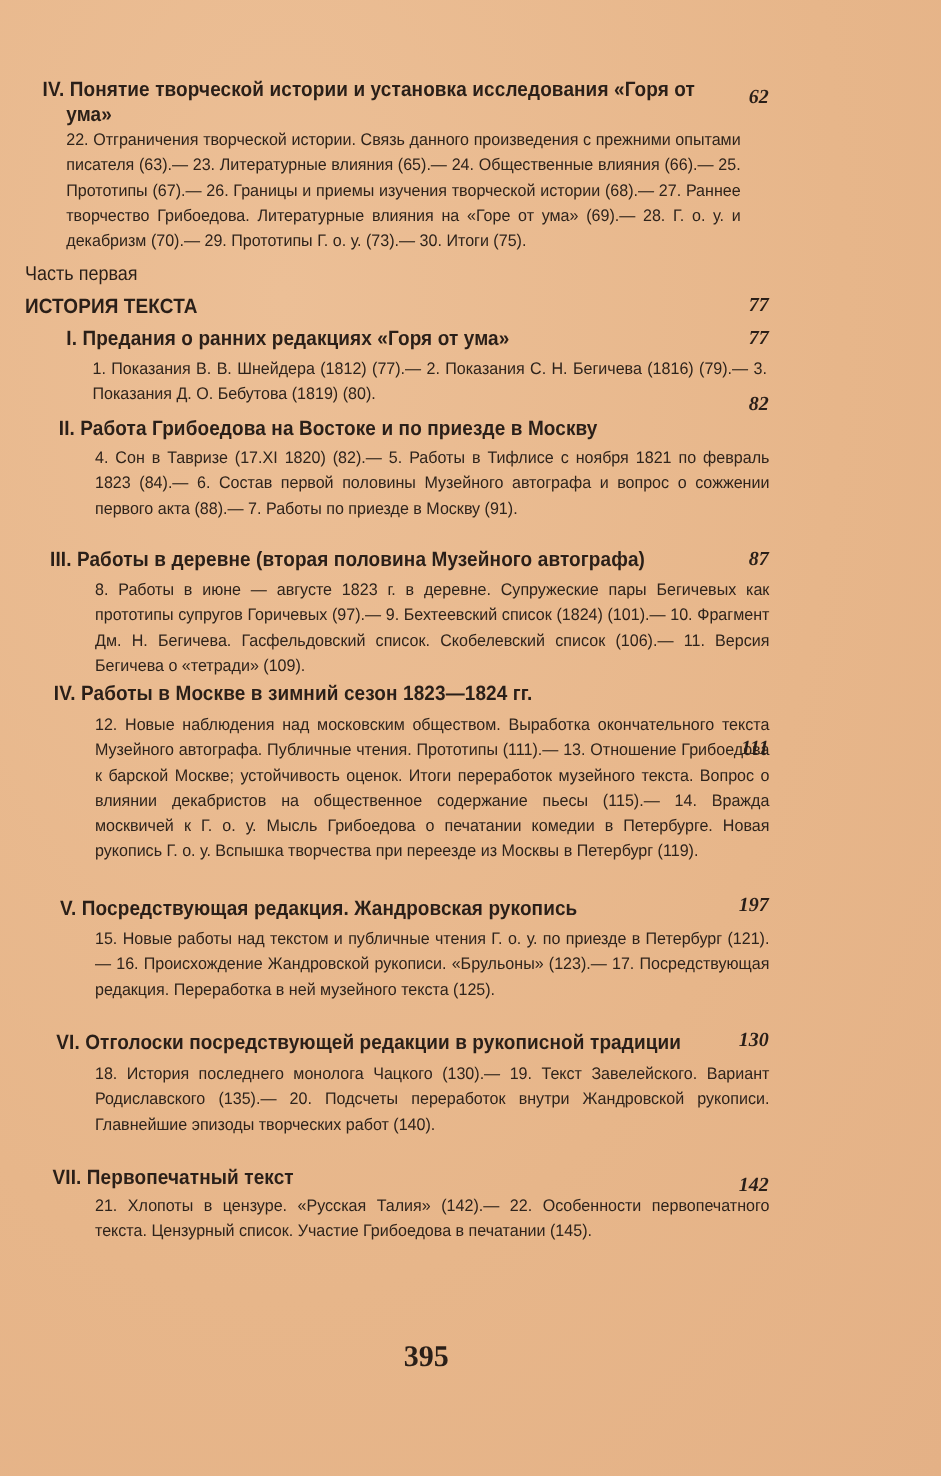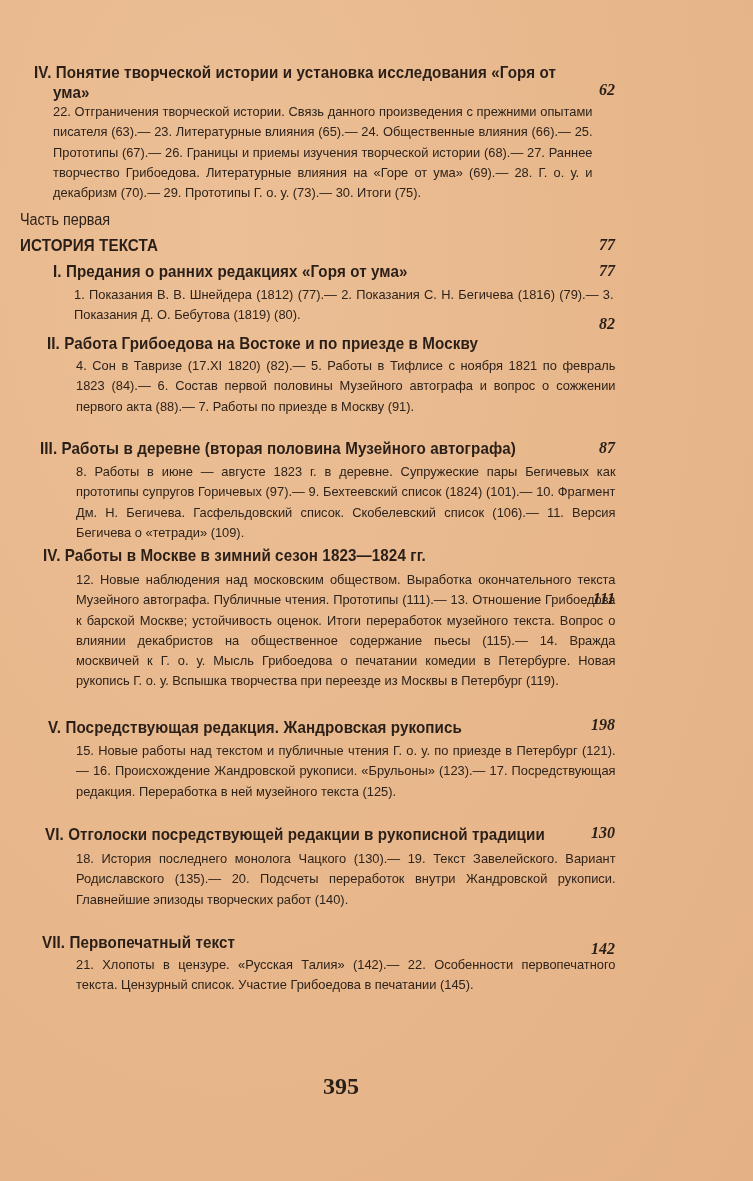--- a/index.html
+++ b/index.html
@@ -30,21 +30,21 @@
   .folio { position: absolute; left: 323px; top: 1073px; font-size: 24px; font-weight: bold; }
 </style>
 </head>
 <body>
 
 <div class="page">
 
   <div>
     <div class="head" style="left:34px; top:62px;">IV. Понятие творческой истории и установка исследования «Горя от</div>
     <div class="head" style="left:53px; top:82px;">ума»</div>
-    <div class="pg" style="top:80px;">62</div>
+    <div class="pg" style="top:68px;">62</div>
     <div class="sub" style="left:53px; top:102px;">22. Отграничения творческой истории. Связь данного произведения с прежними опытами писателя (63).— 23. Литературные влияния (65).— 24. Общественные влияния (66).— 25. Прототипы (67).— 26. Границы и приемы изучения творческой истории (68).— 27. Раннее творчество Грибоедова. Литературные влияния на «Горе от ума» (69).— 28. Г. о. у. и декабризм (70).— 29. Прототипы Г. о. у. (73).— 30. Итоги (75).</div>
   </div>
 
   <div class="plain" style="left:20px; top:211px;">Часть первая</div>
   <div class="head" style="left:20px; top:235px;">ИСТОРИЯ ТЕКСТА</div>
   <div class="pg" style="top:235px;">77</div>
 
   <div>
     <div class="head" style="left:53px; top:261px;">I. Предания о ранних редакциях «Горя от ума»</div>
     <div class="pg" style="top:261px;">77</div>
@@ -64,21 +64,21 @@
   </div>
 
   <div>
     <div class="head" style="left:43px; top:545px;">IV. Работы в Москве в зимний сезон 1823—1824 гг.</div>
     <div class="pg" style="top:545px;margin-top:44px;">111</div>
     <div class="sub" style="left:76px; top:570px;">12. Новые наблюдения над московским обществом. Выработка окончательного текста Музейного автографа. Публичные чтения. Прототипы (111).— 13. Отношение Грибоедова к барской Москве; устойчивость оценок. Итоги переработок музейного текста. Вопрос о влиянии декабристов на общественное содержание пьесы (115).— 14. Вражда москвичей к Г. о. у. Мысль Грибоедова о печатании комедии в Петербурге. Новая рукопись Г. о. у. Вспышка творчества при переезде из Москвы в Петербург (119).</div>
   </div>
 
   <div>
     <div class="head" style="left:48px; top:717px;">V. Посредствующая редакция. Жандровская рукопись</div>
-    <div class="pg" style="top:715px;">198</div>
+    <div class="pg" style="top:715px;">197</div>
     <div class="sub" style="left:76px; top:741px;">15. Новые работы над текстом и публичные чтения Г. о. у. по приезде в Петербург (121).— 16. Происхождение Жандровской рукописи. «Брульоны» (123).— 17. Посредствующая редакция. Переработка в ней музейного текста (125).</div>
   </div>
 
   <div>
     <div class="head" style="left:45px; top:824px;">VI. Отголоски посредствующей редакции в рукописной традиции</div>
     <div class="pg" style="top:823px;">130</div>
     <div class="sub" style="left:76px; top:849px;">18. История последнего монолога Чацкого (130).— 19. Текст Завелейского. Вариант Родиславского (135).— 20. Подсчеты переработок внутри Жандровской рукописи. Главнейшие эпизоды творческих работ (140).</div>
   </div>
 
   <div>

